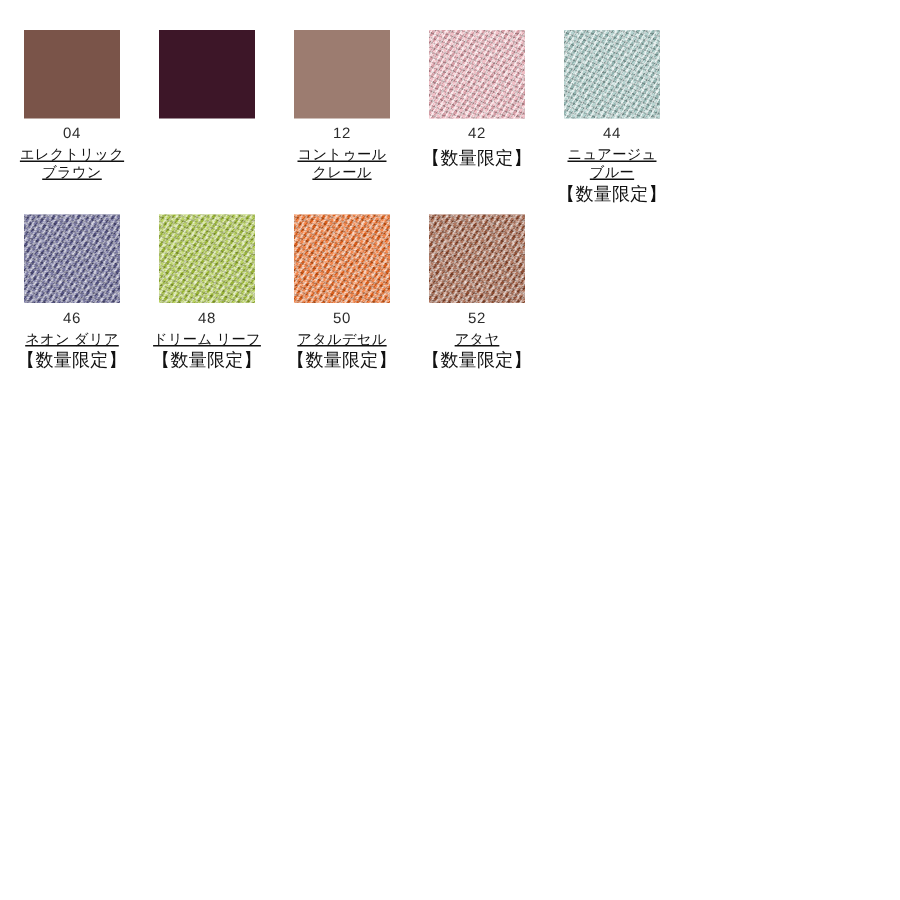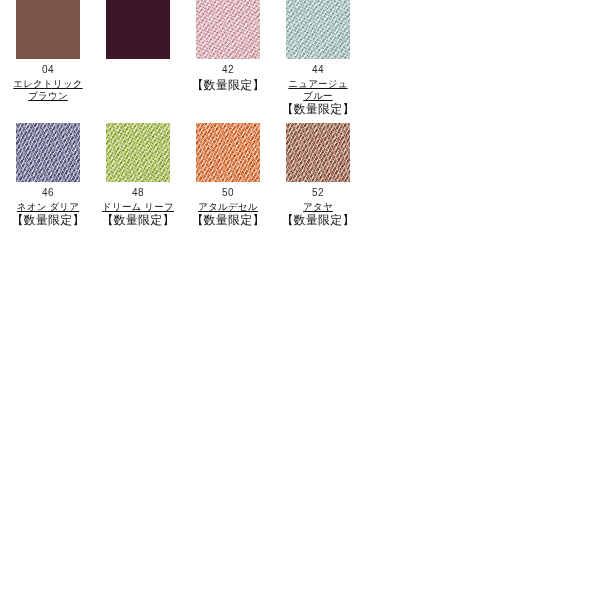--- a/index.html
+++ b/index.html
@@ -12,21 +12,21 @@
     width: 600px;
     height: 600px;
     font-family: "Liberation Sans", "DejaVu Sans", sans-serif;
     color: #1a1a1a;
     overflow: hidden;
   }
 
   #swatch-grid {
     position: relative;
     width: 486px;
-    padding-top: 0;
+    padding-top: 20px;
     box-sizing: border-box;
   }
 
   .swatch-row {
     display: flex;
     flex-direction: row;
     align-items: flex-start;
     justify-content: flex-start;
     padding-left: 3px;
   }
@@ -120,20 +120,29 @@
 ブラウン</div>
 
     </div>
   </div>
 
   <div class="swatch-cell">
     <div class="swatch-chip" style="background-color: rgb(61, 22, 40);"></div>
   </div>
 
 
+  <div class="swatch-cell">
+    <div class="swatch-chip" style="background-color: rgb(156, 124, 112);"></div>
+    <div class="swatch-meta">
+      <div class="swatch-number">12</div>
+      <div class="swatch-name">コントゥール
+クレール</div>
+
+    </div>
+  </div>
 
   <div class="swatch-cell">
     <div class="swatch-chip glitter" style="background-color: rgb(237, 176, 185);"></div>
     <div class="swatch-meta">
       <div class="swatch-number">42</div>
       <div class="swatch-limited">【数量限定】</div>
     </div>
   </div>
 
   <div class="swatch-cell">

